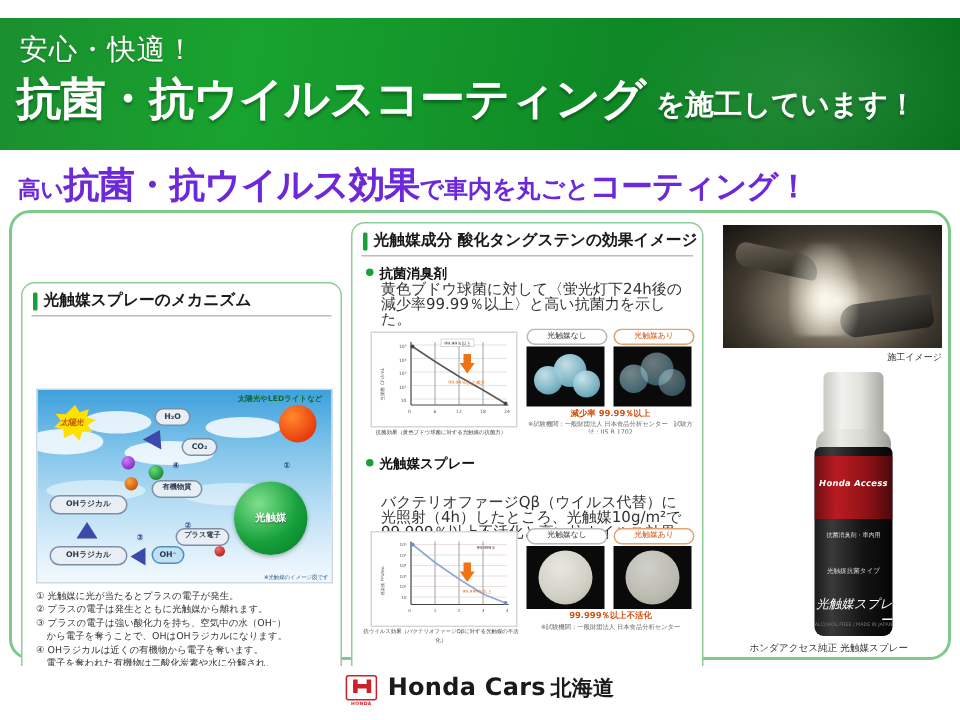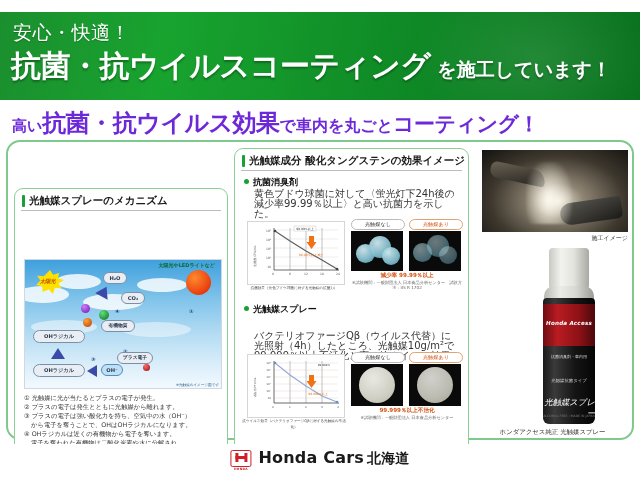--- a/index.html
+++ b/index.html
@@ -315,20 +315,23 @@
       <div class="molecule" style="left:56px;top:44px;width:9px;height:9px;background:radial-gradient(circle at 35% 30%,#cf7bff,#6a15a8);"></div>
       <div class="molecule" style="left:74px;top:50px;width:10px;height:10px;background:radial-gradient(circle at 35% 30%,#5fe07a,#0c6b1f);"></div>
       <div class="molecule" style="left:58px;top:58px;width:9px;height:9px;background:radial-gradient(circle at 35% 30%,#ffa23a,#b53b06);"></div>
       <div class="step-no" style="left:90px;top:48px;">④</div>
       <div class="step-no" style="left:164px;top:48px;">①</div>
       <div class="step-no" style="left:98px;top:88px;">②</div>
       <div class="step-no" style="left:66px;top:96px;">③</div>
 
       <div class="pill" style="left:76px;top:60px;width:32px;height:10px;font-size:4.8px;">有機物質</div>
 
+      <div class="ball-green">
+        <span>光触媒</span>
+      </div>
       <div class="pill" style="left:92px;top:92px;width:34px;height:10px;font-size:4.8px;">プラス電子</div>
       <div class="molecule" style="left:118px;top:104px;width:7px;height:7px;background:radial-gradient(circle at 35% 30%,#ff6b6b,#9b0b0b);"></div>
 
       <div class="pill" style="left:8px;top:70px;width:50px;height:11px;">OHラジカル</div>
       <div class="arrow-up" style="left:26px;top:88px;"></div>
       <div class="pill" style="left:8px;top:104px;width:50px;height:11px;">OHラジカル</div>
       <div class="arrow-left" style="left:62px;top:105px;"></div>
       <div class="pill blue" style="left:76px;top:104px;width:20px;height:10px;">OH⁻</div>
 
       <div style="position:absolute;right:2px;bottom:1px;color:#2a5c86;font-size:3.6px;">※光触媒のイメージ図です</div>

